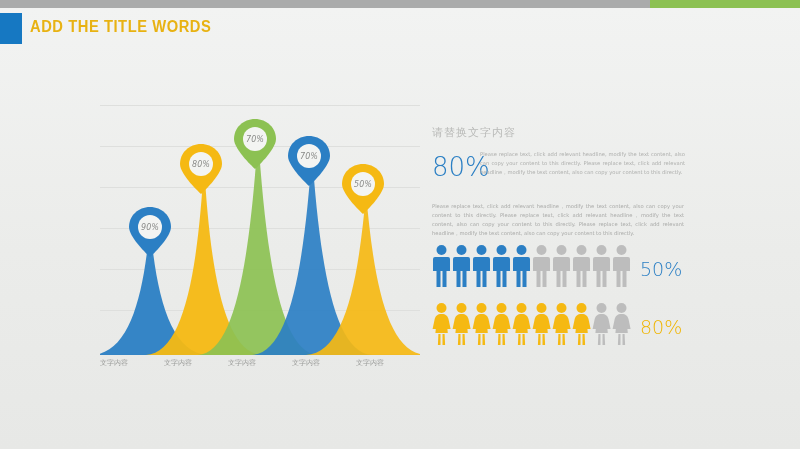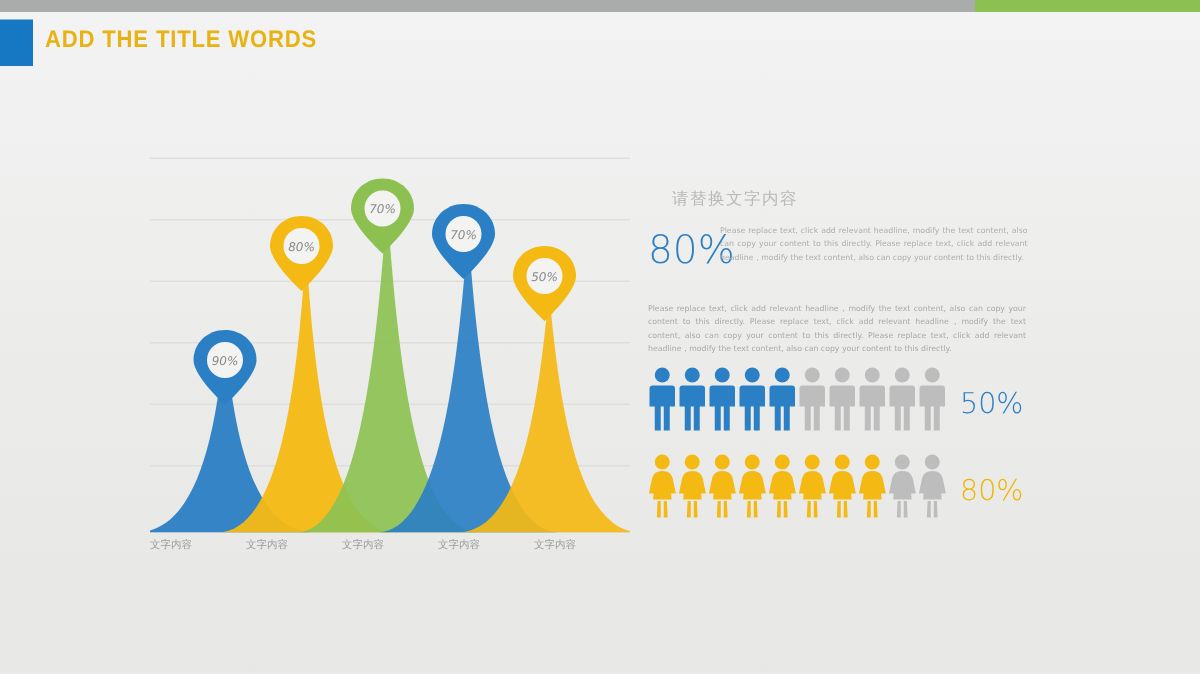--- a/index.html
+++ b/index.html
@@ -62,21 +62,20 @@
     font-size:8px;color:#8a8b89;top:17px;
     font-family:"DejaVu Sans",sans-serif;
     font-style:italic;
   }
 
   
   #right-panel{position:absolute;left:432px;top:125px;width:260px;}
   #panel-heading{
     font-size:11px;color:#b9bab8;letter-spacing:1px;
     font-family:"DejaVu Sans",sans-serif;
-    margin-left:16px;
   }
   #stat-row{position:relative;margin-top:10px;height:44px;}
   #stat-big{
     position:absolute;left:0;top:2px;
     font-size:26px;color:#2b7fc4;font-weight:300;
     font-family:"DejaVu Sans",sans-serif;
   }
   #stat-paragraph{
     position:absolute;left:48px;top:0;width:205px;
     font-size:5.2px;line-height:9px;color:#aeafad;
@@ -132,21 +131,21 @@
     <path fill="#f5b913" fill-opacity="0.95" d="M 46,250 C 84,248 98,165 104,58 C 110,165 124,248 162,250 Z"></path>
 
     <path fill="#8cc152" fill-opacity="0.92" d="M 98,250 C 136,248 150,150 158,30 C 166,150 180,248 218,250 Z"></path>
 
     <path fill="#2b7fc4" fill-opacity="0.92" d="M 152,250 C 190,248 204,160 212,48 C 220,160 234,248 272,250 Z"></path>
 
     <path fill="#f5b913" fill-opacity="0.92" d="M 206,250 C 244,248 258,180 266,88 C 274,180 288,248 326,250 Z"></path>
   </svg>
 </div>
 
-<div class="pin" style="left:127px;top:219px;">
+<div class="pin" style="left:127px;top:206px;">
   <svg width="46" height="52" viewBox="0 0 46 52">
     <path d="M23 1 C11 1 2 10 2 21 C2 32 23 51 23 51 C23 51 44 32 44 21 C44 10 35 1 23 1 Z" fill="#2b7fc4"></path>
     <circle cx="23" cy="21" r="12" fill="#f3f4f2"></circle>
   </svg>
   <div class="pin-label">90%</div>
 </div>
 
 <div class="pin" style="left:178px;top:143px;">
   <svg width="46" height="52" viewBox="0 0 46 52">
     <path d="M23 1 C11 1 2 10 2 21 C2 32 23 51 23 51 C23 51 44 32 44 21 C44 10 35 1 23 1 Z" fill="#f5b913"></path>

